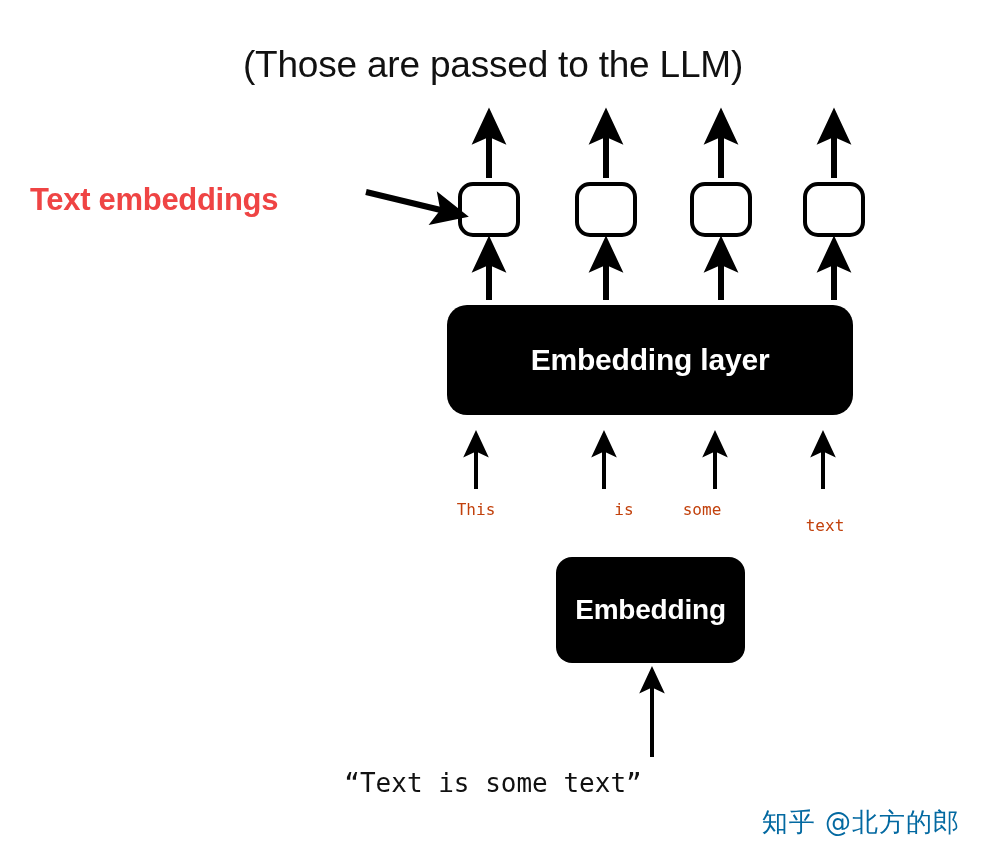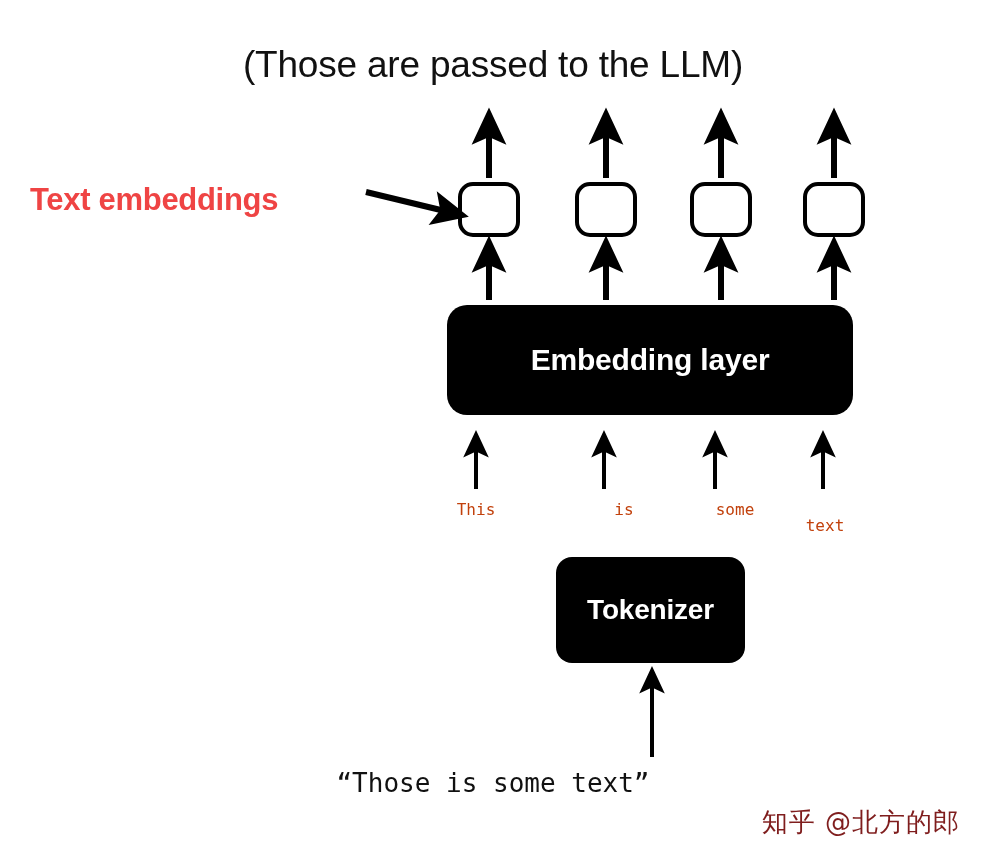--- a/index.html
+++ b/index.html
@@ -118,21 +118,21 @@
     height: 858px;
     pointer-events: none;
   }
 
   
   .watermark {
     position: absolute;
     right: 26px;
     bottom: 18px;
     font-size: 26px;
-    color: #7f1d1d;
+    color: #0369a1;
     letter-spacing: 1px;
     white-space: nowrap;
     font-family: "DejaVu Sans", sans-serif;
   }
 </style>
 </head>
 <body>
 
 <div class="stage">
 
@@ -142,26 +142,26 @@
 
   <div class="embed-box" style="left:458px; top:182px;"></div>
   <div class="embed-box" style="left:575px; top:182px;"></div>
   <div class="embed-box" style="left:690px; top:182px;"></div>
   <div class="embed-box" style="left:803px; top:182px;"></div>
 
   <div class="block block-embedding-layer">Embedding layer</div>
 
   <div class="token-label" style="left:476px; top:500px;">This</div>
   <div class="token-label" style="left:604px; top:500px;margin-left:20px;">is</div>
-  <div class="token-label" style="left:735px; top:500px;">some</div>
+  <div class="token-label" style="left:702px; top:500px;">some</div>
   <div class="token-label" style="left:825px; top:516px;">text</div>
 
-  <div class="block block-tokenizer">Tokenizer</div>
+  <div class="block block-tokenizer">Embedding</div>
 
-  <div class="input-string">“Those is some text”</div>
+  <div class="input-string">“Text is some text”</div>
 
   <svg class="arrows" viewBox="0 0 986 858">
     <defs>
       <marker id="headThick" markerWidth="7" markerHeight="7" refX="3" refY="3.2" orient="auto" markerUnits="strokeWidth">
         <path d="M0.2,0.3 L6.4,3.2 L0.2,6.1 L1.5,3.2 Z" fill="#000000"></path>
       </marker>
       <marker id="headThin" markerWidth="8" markerHeight="8" refX="3.2" refY="3.6" orient="auto" markerUnits="strokeWidth">
         <path d="M0.3,0.4 L7.2,3.6 L0.3,6.8 L1.8,3.6 Z" fill="#000000"></path>
       </marker>
     </defs>

